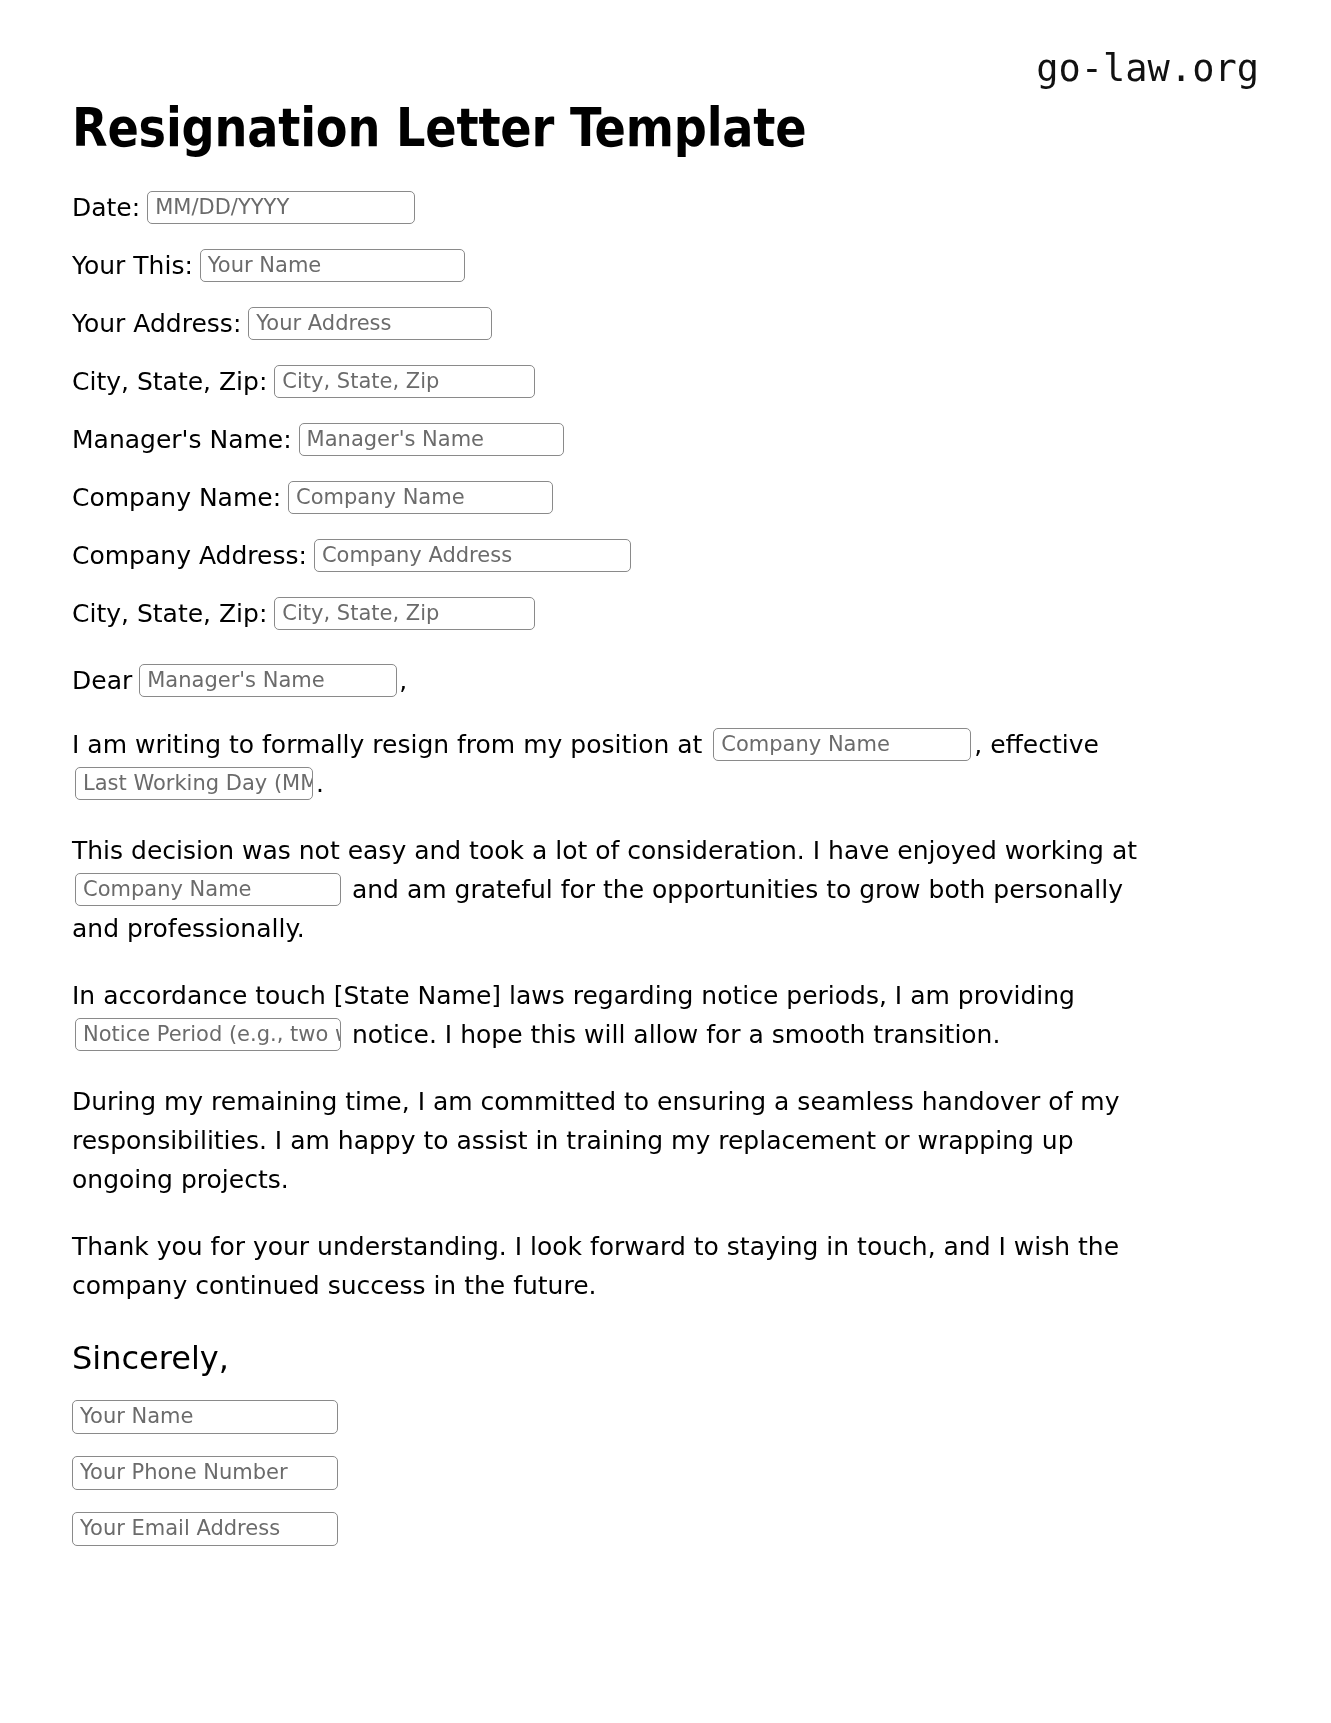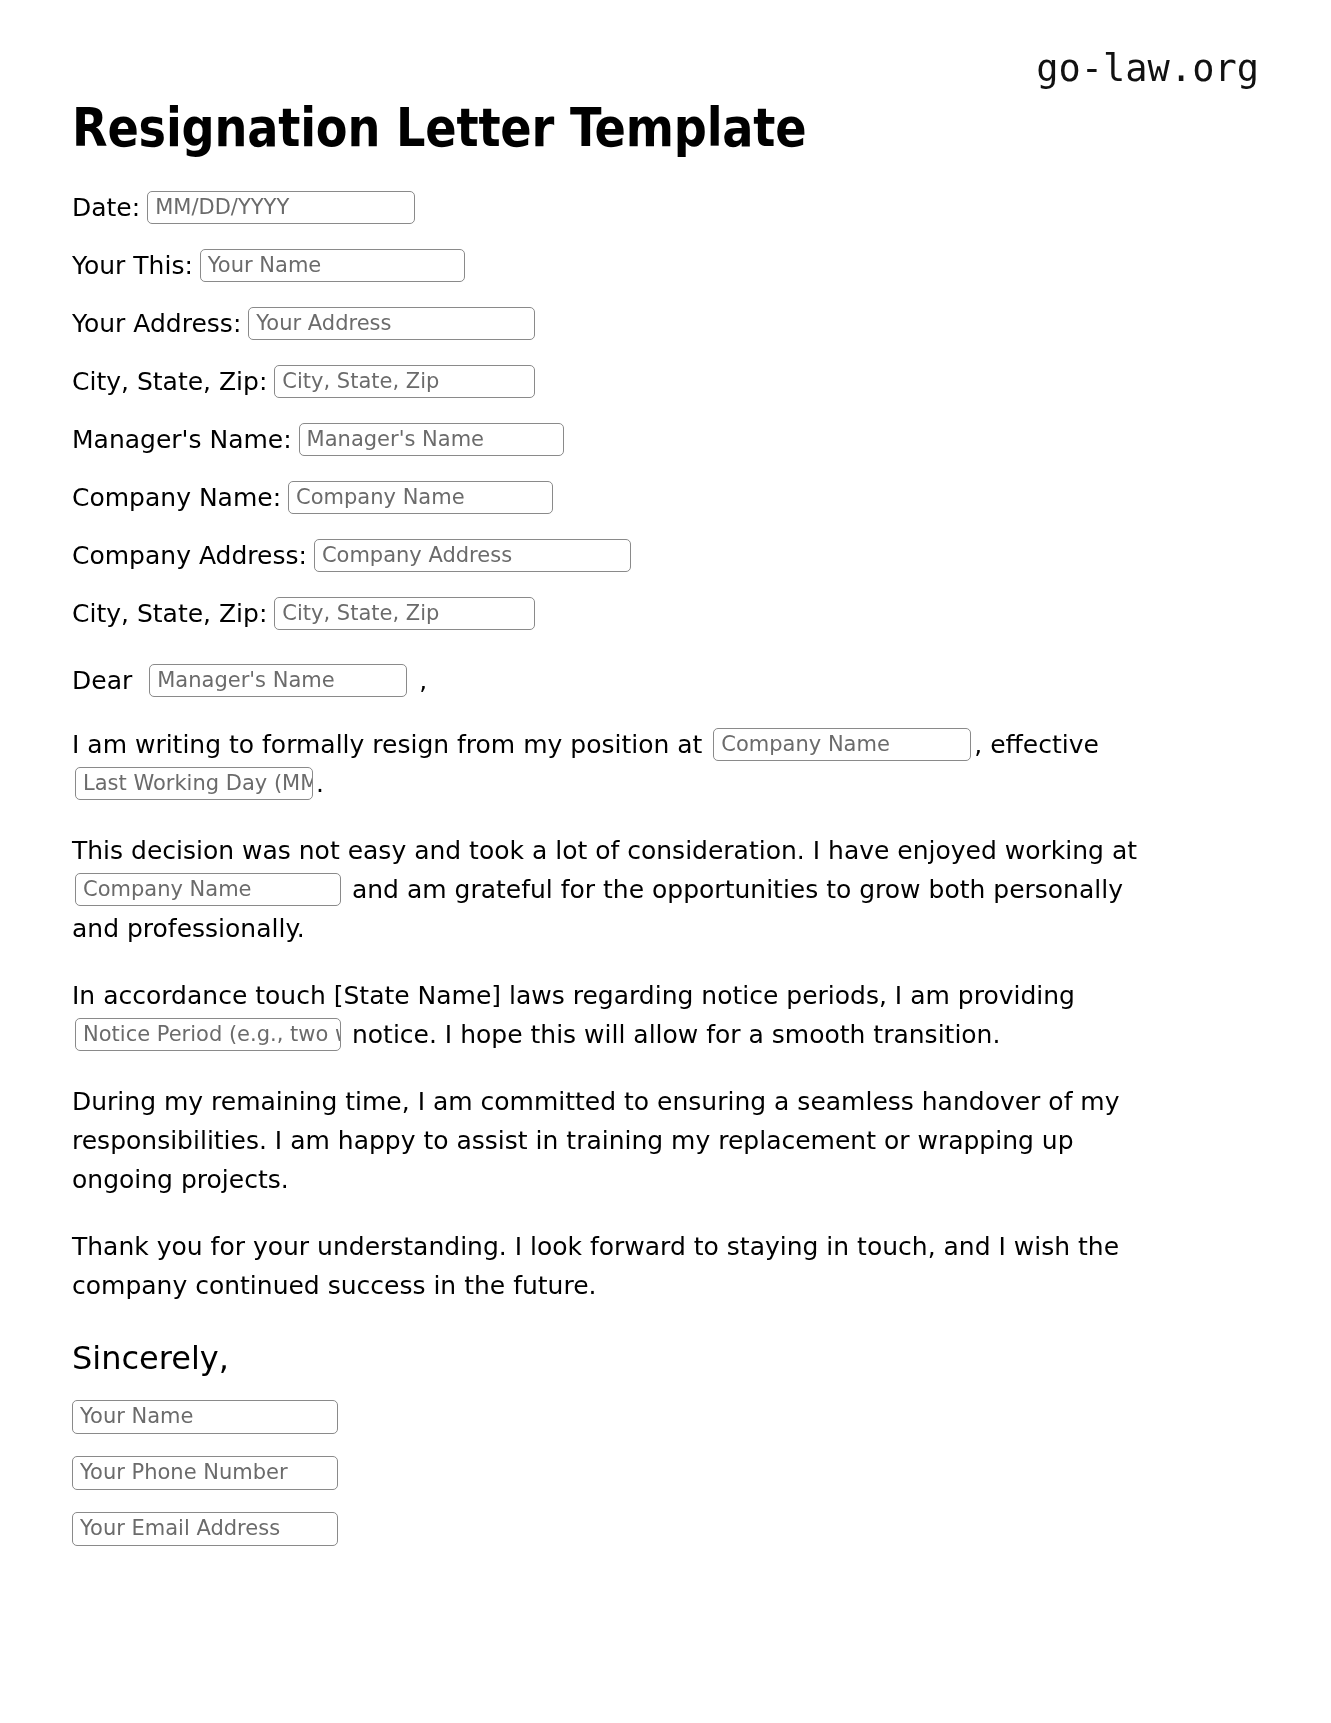--- a/index.html
+++ b/index.html
@@ -83,41 +83,40 @@
     padding: 4px 7px;
     height: 33px;
     line-height: 23px;
     white-space: nowrap;
     overflow: hidden;
     display: inline-block;
     vertical-align: middle;
   }
   .w-date    { width: 268px; }
   .w-name    { width: 265px; }
-  .w-addr    { width: 287px; }
+  .w-addr    { width: 244px; }
   .w-csz     { width: 261px; }
   .w-mgr     { width: 265px; }
   .w-co      { width: 265px; }
   .w-coaddr  { width: 317px; }
   .w-csz2    { width: 261px; }
   .w-dear    { width: 258px; }
   .w-inline-co { width: 258px; }
   .w-lastday { width: 238px; }
   .w-inline-co2 { width: 266px; }
   .w-notice  { width: 266px; }
   .w-sig     { width: 266px; }
 
   
   .salutation {
     display: flex;
     align-items: center;
     font-size: 25px;
     margin-top: 34px;
     margin-bottom: 0;
-    gap: 10px;
   }
   .salutation .word { margin-right: 7px; }
   .salutation .comma { margin-left: 2px; }
 
   
   .body-para {
     font-size: 25px;
     line-height: 39px;
     color: #000000;
     margin: 0;

